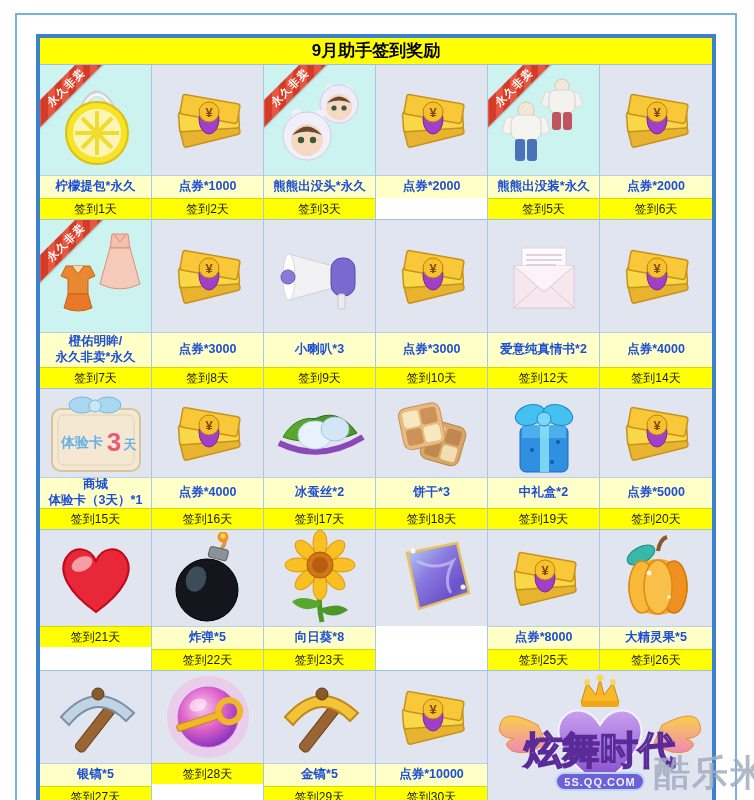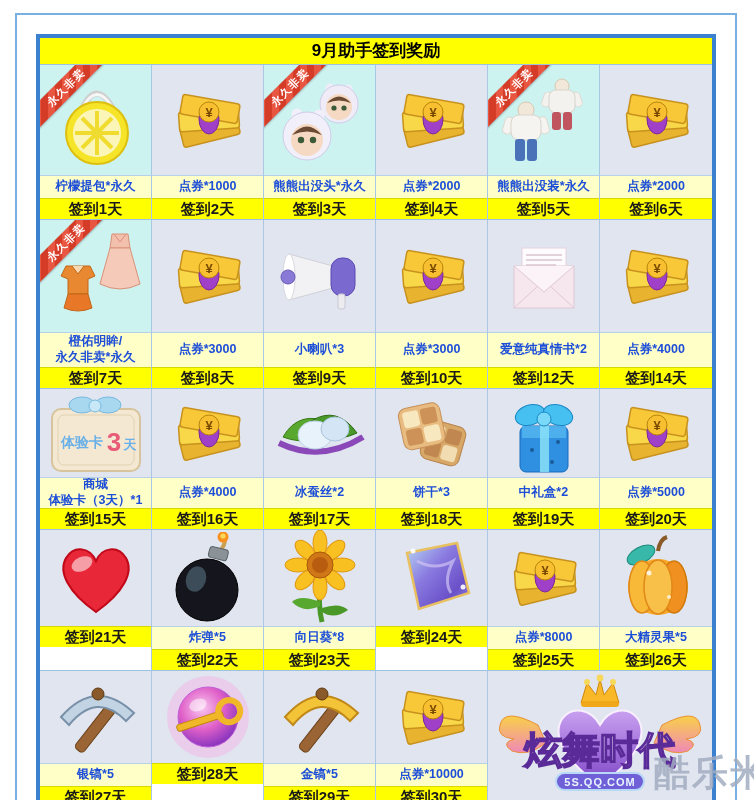--- a/index.html
+++ b/index.html
@@ -43,21 +43,21 @@
   .row5 .img{height:92px}.row5 .name{height:22px}
   .logo-cell .img{flex:1;height:auto;text-align:center;}
   .name{
     background:var(--name-bg,#ffffc8);
     color:#1d4ed8;font-size:12.5px;font-weight:bold;line-height:1.25;
     display:flex;align-items:center;justify-content:center;text-align:center;
     border-top:1px solid #b8d0e8;white-space:pre-line;overflow:hidden;
   }
   .day{
     background:var(--day-bg,#ffff00);
-    color:#1a1a1a;font-size:15px;font-weight:bold;height:20px;
+    color:#1a1a1a;font-size:12px;font-weight:normal;height:20px;
     display:flex;align-items:center;justify-content:center;
     border-top:1px solid #d8d800;
   }
   .ribbon{
     position:absolute;top:13px;left:-30px;width:112px;
     transform:rotate(-45deg);
     background:repeating-linear-gradient(135deg,#e85540 0 7px,#d43c28 7px 14px);
     color:#fff;font-size:11px;font-weight:bold;text-align:center;
     padding:2px 0;letter-spacing:1px;box-shadow:0 1px 2px rgba(0,0,0,.25);
   }
@@ -146,21 +146,20 @@
   <rect x="16" y="36" width="58" height="20" rx="3" fill="#e8b430" transform="rotate(-14 45 46)"></rect>
   <rect x="14" y="25" width="60" height="20" rx="3" fill="#f8d848" transform="rotate(-4 44 35)"></rect>
   <rect x="16" y="14" width="58" height="20" rx="3" fill="#f8c838" transform="rotate(10 45 24)"></rect>
  </g>
  <ellipse cx="44" cy="34" rx="10" ry="15" fill="#a040c8" stroke="#7a2898"></ellipse>
  <circle cx="44" cy="27" r="10" fill="#f8c030" stroke="#b8860a"></circle>
  <text x="44" y="32" font-size="13" font-weight="bold" text-anchor="middle" fill="#7a4a00">¥</text>
 </svg>
             </div>
             <div class="name">点券*2000</div>
-            <div class="day">签到4天</div>
           </div>
           <div class="cell special">
             <div class="img">
               <svg width="90" height="96" viewBox="0 0 90 96">
  <g>
                   <circle cx="63" cy="14" r="7" fill="#f2e8da" stroke="#d8c8b0"></circle>
   <rect x="44" y="20" width="8" height="15" rx="4" fill="#f4f2ee" stroke="#ddd9d0" transform="rotate(18 48 27)"></rect>
   <rect x="74" y="20" width="8" height="15" rx="4" fill="#f4f2ee" stroke="#ddd9d0" transform="rotate(-18 78 27)"></rect>
   <rect x="50" y="18" width="26" height="23" rx="7" fill="#f4f2ee" stroke="#d8d4cc"></rect>
   <rect x="53" y="40" width="9" height="18" rx="3" fill="#c05560"></rect>
@@ -457,21 +456,20 @@
   <stop offset="0.75" stop-color="#6a50c8"></stop>
                     <stop offset="1" stop-color="#9a88e8"></stop>
                   </linearGradient>
                 </defs>
  <path d="M20 18 L70 8 L82 58 L32 74 Z" fill="url(#silkg)" stroke="#e8c060" stroke-width="2.5"></path>
  <path d="M30 26 Q48 36 66 26 Q56 46 64 58" stroke="#cfc2f4" stroke-width="3" fill="none" opacity="0.7"></path>
  <circle cx="26" cy="16" r="2.5" fill="#fff" opacity="0.9"></circle>
                 <circle cx="76" cy="52" r="2.5" fill="#fff" opacity="0.9"></circle>
               </svg>
             </div>
-            <div class="day">签到24天</div>
           </div>
           <div class="cell">
             <div class="img">
               <svg width="86" height="70" viewBox="0 0 86 70">
  <g stroke="#c8921e" stroke-width="1.5">
   <rect x="16" y="36" width="58" height="20" rx="3" fill="#e8b430" transform="rotate(-14 45 46)"></rect>
   <rect x="14" y="25" width="60" height="20" rx="3" fill="#f8d848" transform="rotate(-4 44 35)"></rect>
   <rect x="16" y="14" width="58" height="20" rx="3" fill="#f8c838" transform="rotate(10 45 24)"></rect>
  </g>
  <ellipse cx="44" cy="34" rx="10" ry="15" fill="#a040c8" stroke="#7a2898"></ellipse>

